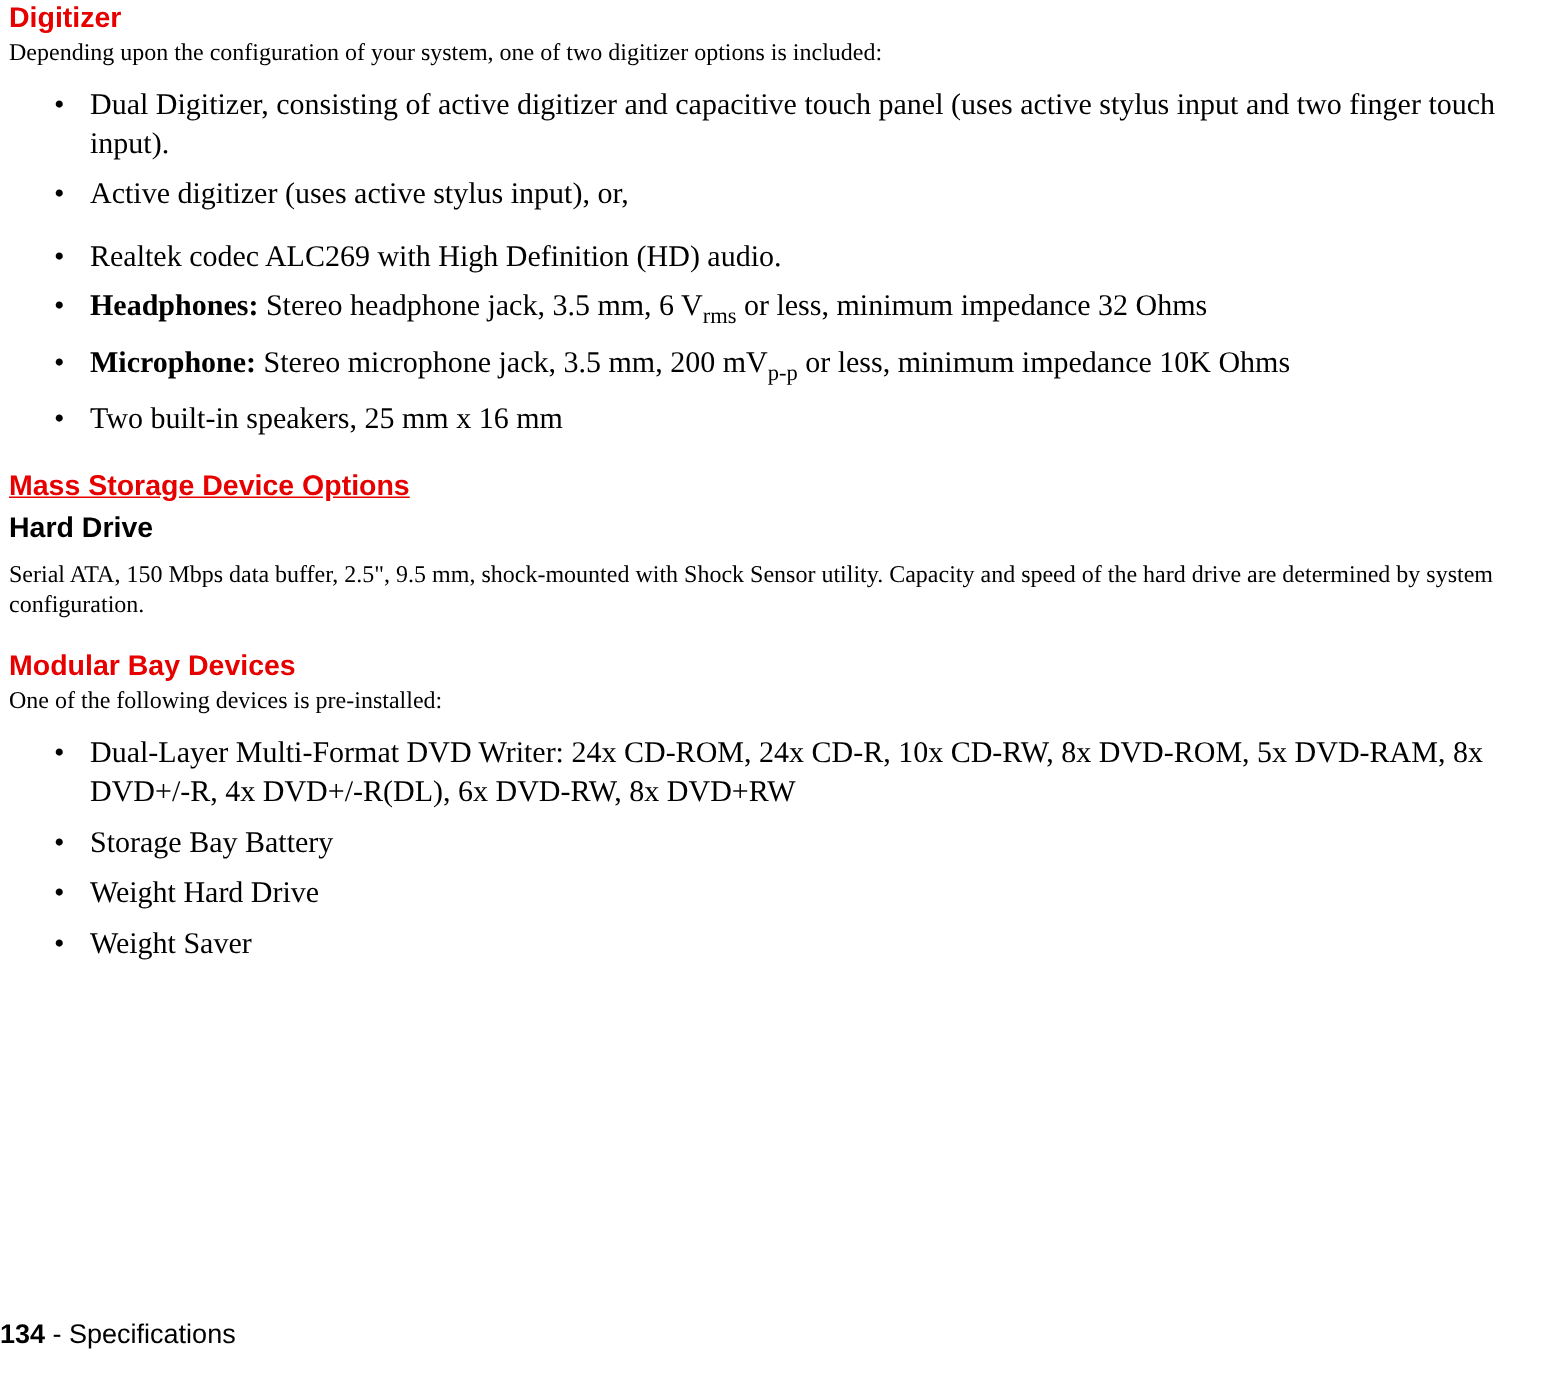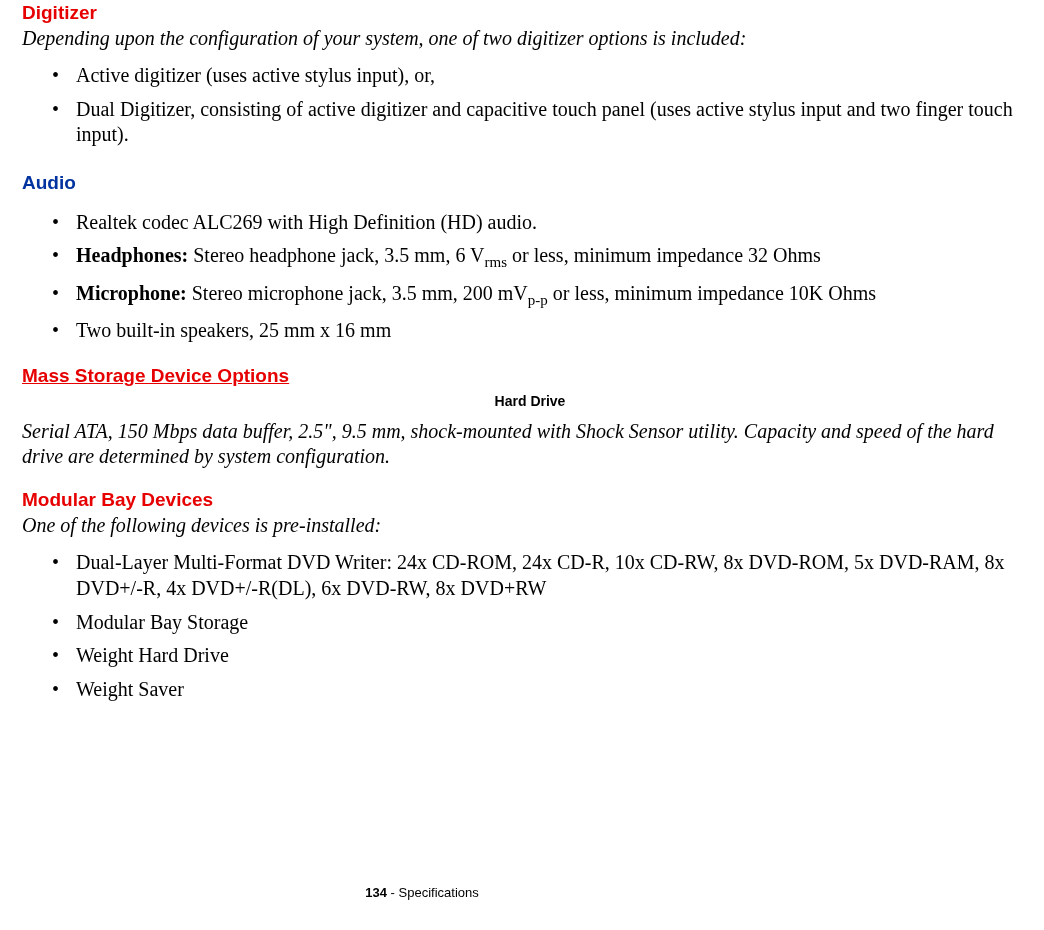--- a/index.html
+++ b/index.html
@@ -6,21 +6,21 @@
     margin: 0;
     padding: 0;
     background: #fff;
     font-family: "Times New Roman", Times, serif;
     color: #000;
     width: 1044px;
     height: 930px;
     box-sizing: border-box;
   }
   .page {
-    padding: 0 6px 0 22px;
+    padding: 0 6px 0 6px;
   }
   .heading-red {
     font-family: Arial, Helvetica, sans-serif;
     font-weight: bold;
     color: #e60000;
     font-size: 19px;
     margin-top: 2px;
     margin-bottom: 2px;
   }
   .heading-blue {
@@ -28,30 +28,28 @@
     font-weight: bold;
     color: #0033a0;
     font-size: 19px;
     margin-top: 24px;
     margin-bottom: 4px;
   }
   .subheading-bold {
     font-family: Arial, Helvetica, sans-serif;
     font-weight: bold;
     color: #000;
-    font-size: 14px;
+    font-size: 19px;
     margin-top: 6px;
     margin-bottom: 10px;
-    text-align: center;
   }
   .body-text {
-    font-size: 20px;
+    font-size: 16px;
     line-height: 1.25;
     margin: 2px 0 10px 0;
-    font-style: italic;
   }
   ul.bullets {
     list-style: none;
     padding: 0;
     margin: 12px 0 0 30px;
   }
   ul.bullets li {
     position: relative;
     padding-left: 24px;
     font-size: 20px;
@@ -70,60 +68,59 @@
   }
   sub {
     font-size: 0.75em;
     vertical-align: sub;
   }
   .footer {
     position: absolute;
     bottom: 30px;
     left: 0;
     width: 844px;
-    text-align: center;
+    text-align: left;
     font-family: Arial, Helvetica, sans-serif;
-    font-size: 13px;
+    font-size: 18px;
     color: #000;
   }
   .footer .pnum { font-weight: bold; }
 </style>
 </head>
 <body>
 
 <div class="page">
 
   <div class="heading-red">Digitizer</div>
   <div class="body-text">Depending upon the configuration of your system, one of two digitizer options is included:</div>
   <ul class="bullets">
+    <li>Dual Digitizer, consisting of active digitizer and capacitive touch panel (uses active stylus input and two finger touch input).</li>
     <li>Active digitizer (uses active stylus input), or,</li>
-    <li>Dual Digitizer, consisting of active digitizer and capacitive touch panel (uses active stylus input and two finger touch input).</li>
   </ul>
 
-  <div class="heading-blue">Audio</div>
   <ul class="bullets" style="margin-top:16px;">
     <li>Realtek codec ALC269 with High Definition (HD) audio.</li>
     <li>
       <span class="strong-label">Headphones:</span><span> Stereo headphone jack, 3.5 mm, 6 V</span><sub>rms</sub><span> or less, minimum impedance 32 Ohms</span>
     </li>
     <li>
       <span class="strong-label">Microphone:</span><span> Stereo microphone jack, 3.5 mm, 200 mV</span><sub>p-p</sub><span> or less, minimum impedance 10K Ohms</span>
     </li>
     <li>Two built-in speakers, 25 mm x 16 mm</li>
   </ul>
 
   <div class="heading-red" style="margin-top:22px;text-decoration:underline;">Mass Storage Device Options</div>
   <div class="subheading-bold">Hard Drive</div>
   <div class="body-text">Serial ATA, 150 Mbps data buffer, 2.5", 9.5 mm, shock-mounted with Shock Sensor utility. Capacity and speed of the hard drive are determined by system configuration.</div>
 
   <div class="heading-red" style="margin-top:20px;">Modular Bay Devices</div>
   <div class="body-text">One of the following devices is pre-installed:</div>
   <ul class="bullets">
     <li>Dual-Layer Multi-Format DVD Writer: 24x CD-ROM, 24x CD-R, 10x CD-RW, 8x DVD-ROM, 5x DVD-RAM, 8x DVD+/-R, 4x DVD+/-R(DL), 6x DVD-RW, 8x DVD+RW</li>
-    <li>Modular Bay Storage</li>
+    <li>Storage Bay Battery</li>
     <li>Weight Hard Drive</li>
     <li>Weight Saver</li>
   </ul>
 
 </div>
 
 <div class="footer">
   <span class="pnum">134</span><span> - Specifications</span>
 </div>
 

